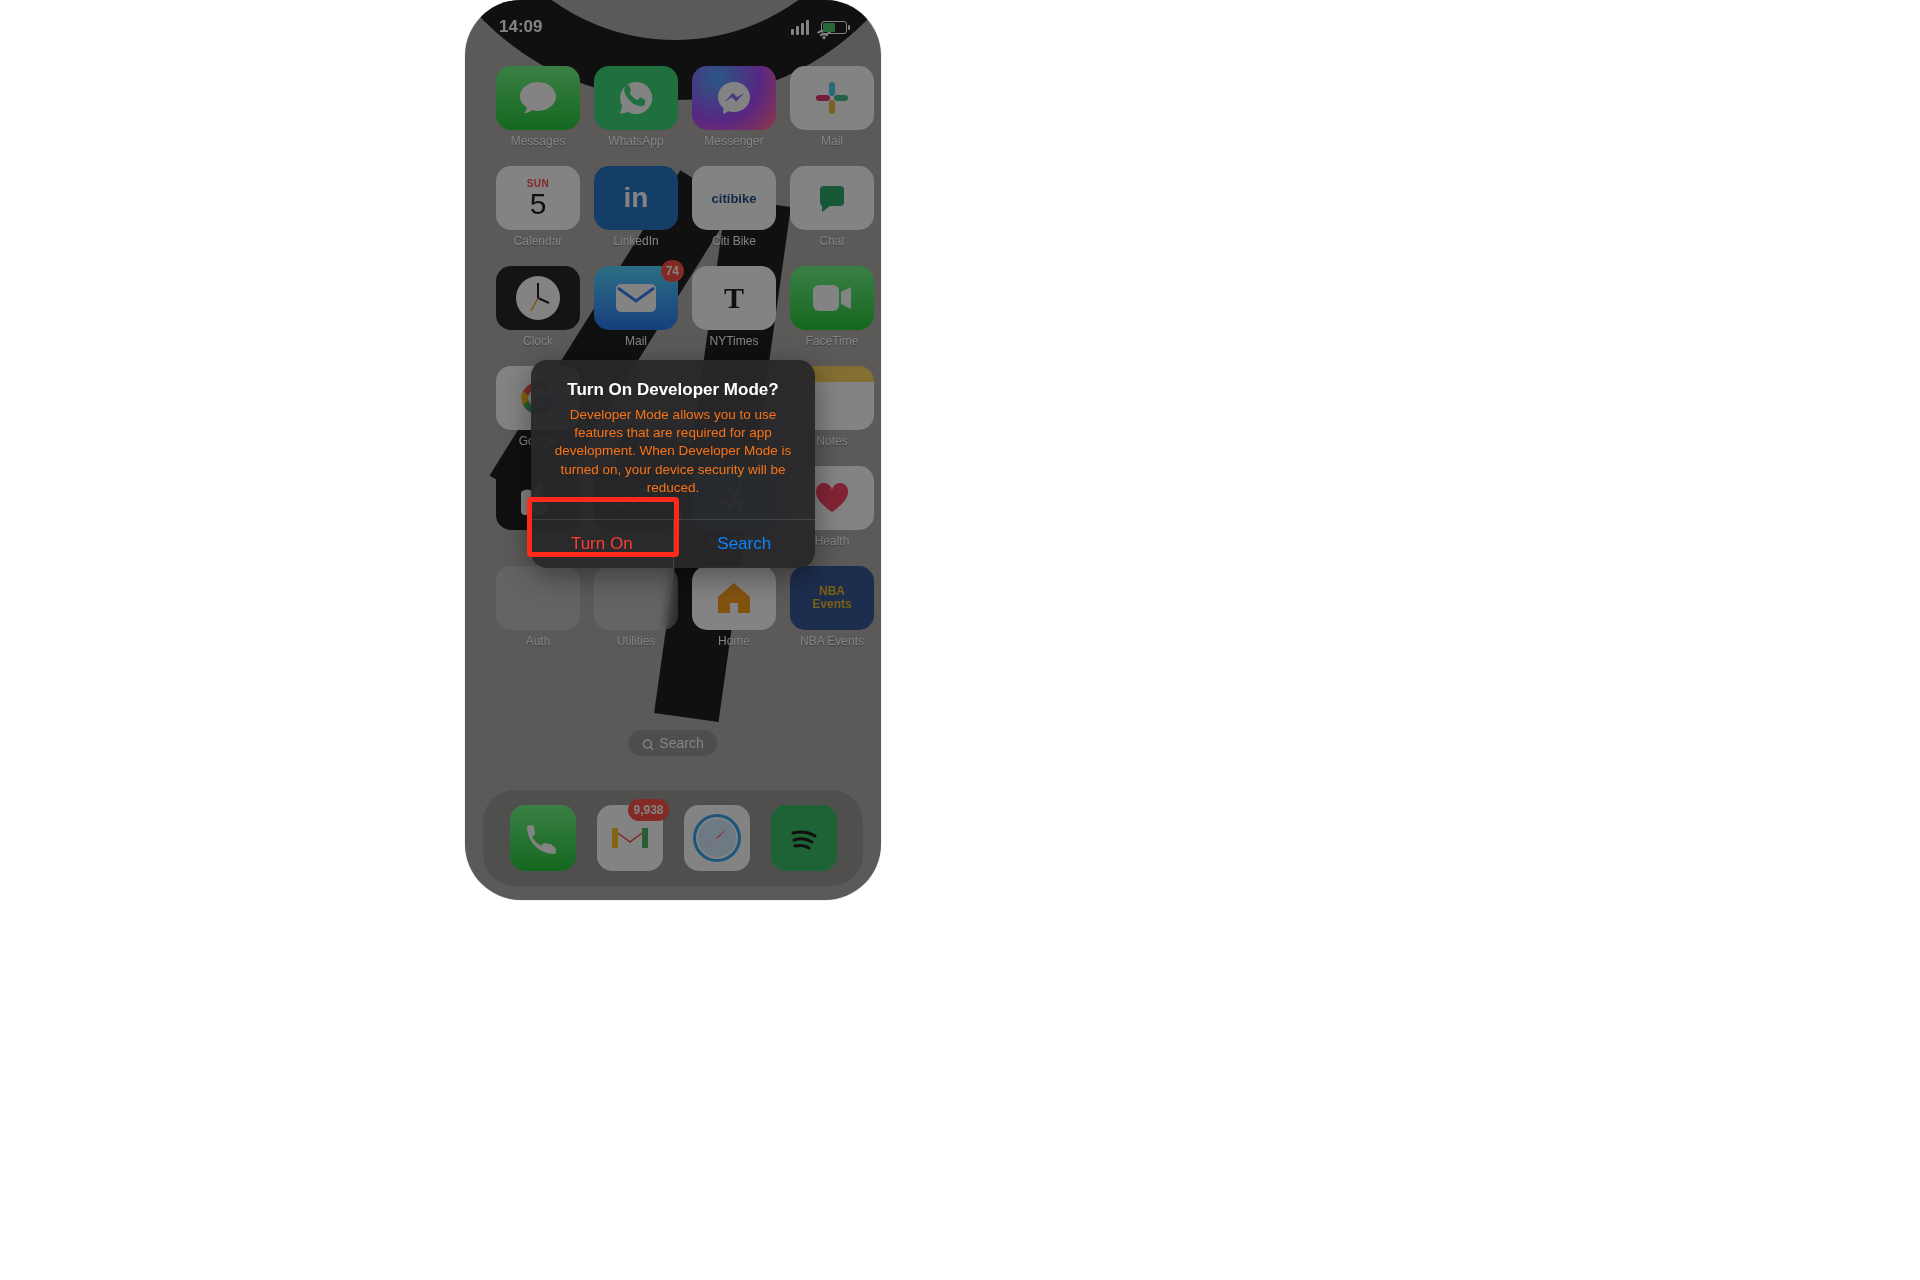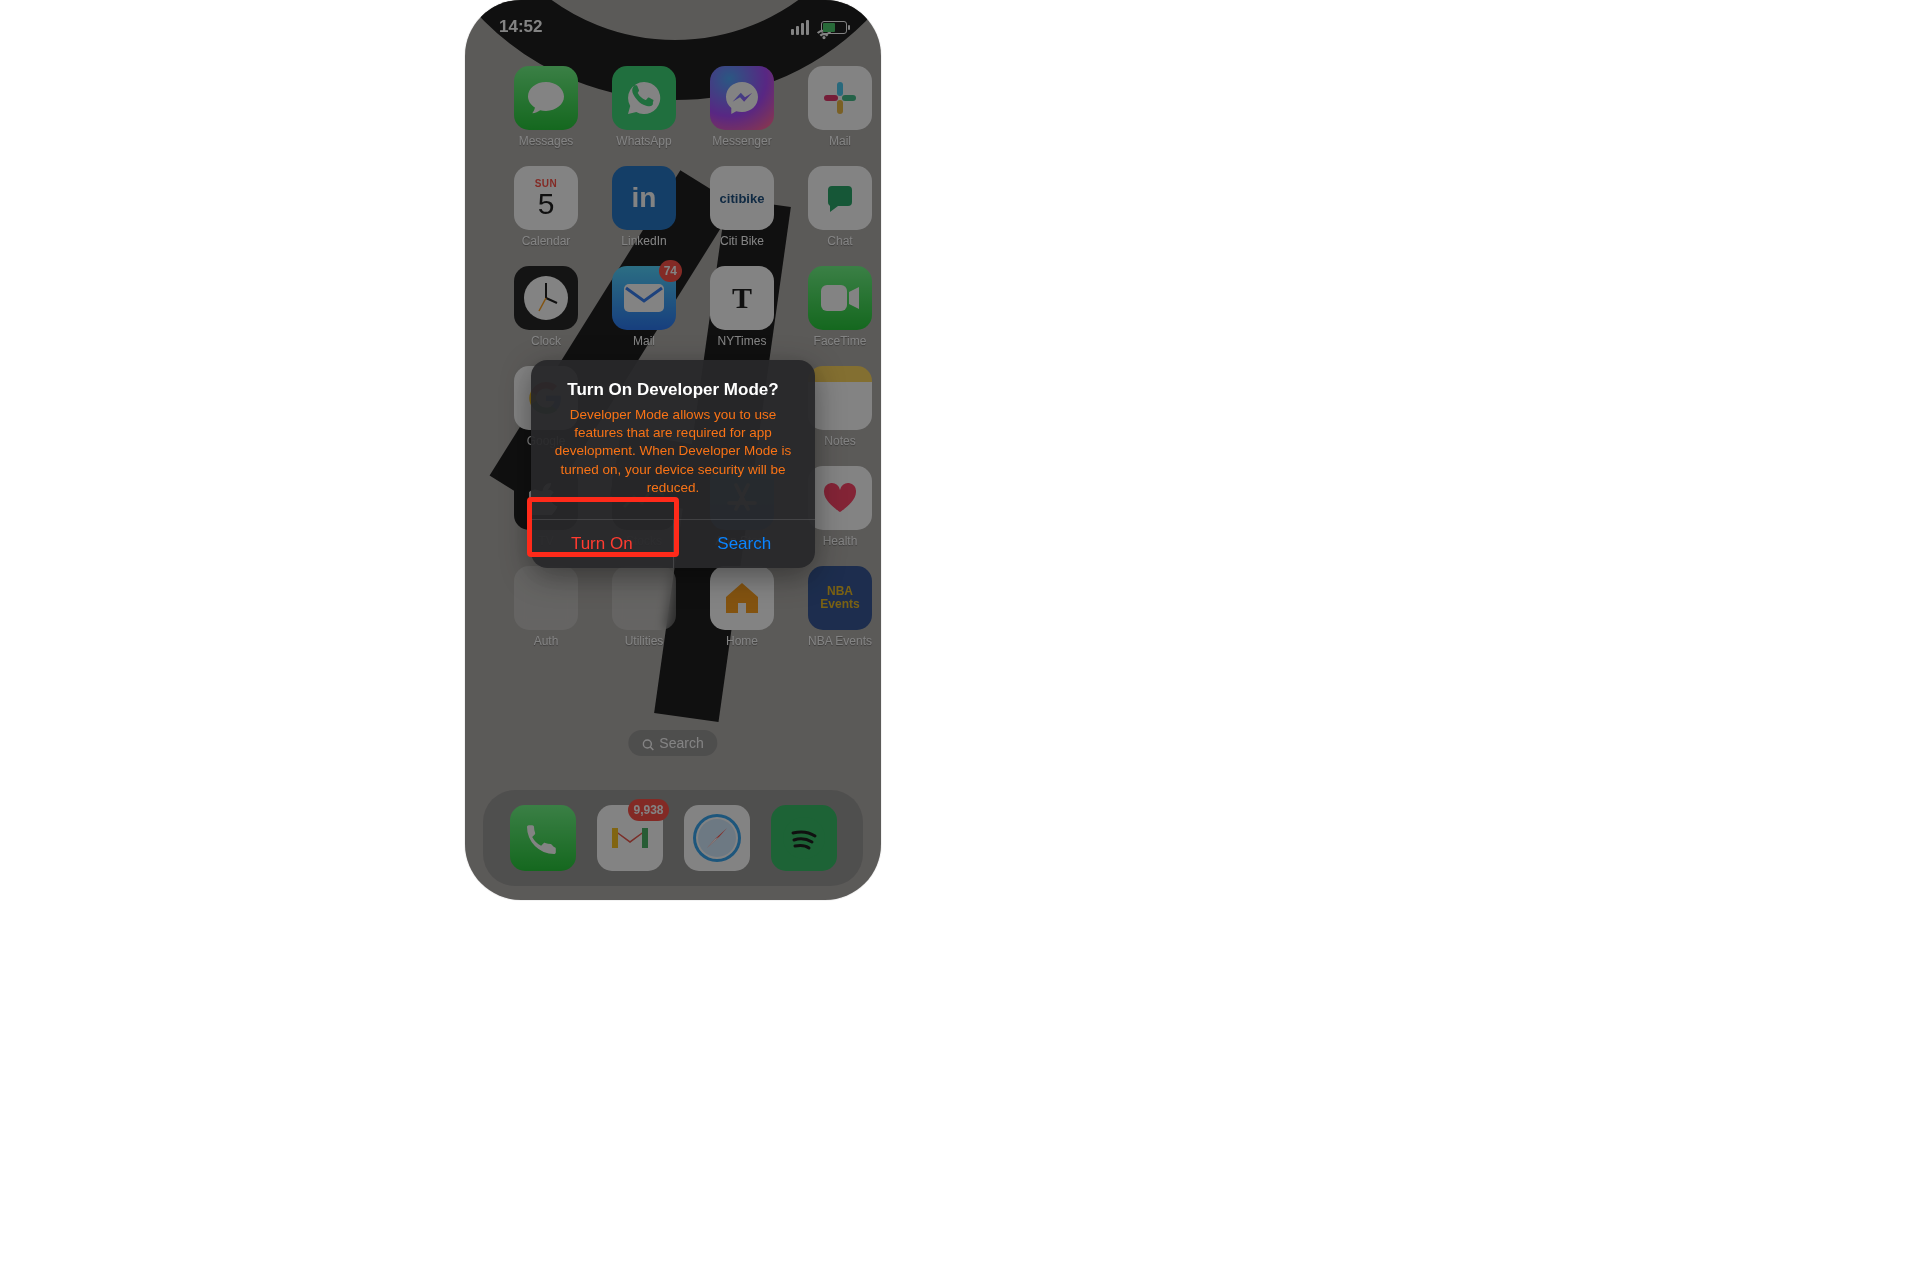--- a/index.html
+++ b/index.html
@@ -38,23 +38,23 @@
   .bars { display:flex; align-items:flex-end; gap:2px; }
   .bars i { width:3px; background:#fff; display:block; border-radius:1px; }
   .bars i:nth-child(1){height:6px}.bars i:nth-child(2){height:9px}.bars i:nth-child(3){height:12px}.bars i:nth-child(4){height:15px}
   .wifi { width:0;height:0; position:relative; }
   .wifi svg{display:block}
   .batt { width:26px;height:13px;border:1.5px solid #fff;border-radius:3px;position:relative; }
   .batt:after{content:"";position:absolute;right:-4px;top:3px;width:2px;height:5px;background:#fff;border-radius:1px;}
   .batt i{position:absolute;left:1px;top:1px;bottom:1px;width:50%;background:#34c759;border-radius:1px;}
 
   
-  .grid { position:absolute; left:16px; right:0; top:66px; padding:0 26px; display:grid; grid-template-columns:repeat(4,1fr); column-gap:20px; row-gap:18px; }
+  .grid { position:absolute; left:8px; right:0; top:66px; padding:0 26px; display:grid; grid-template-columns:repeat(4,1fr); column-gap:20px; row-gap:18px; }
   .app { display:flex; flex-direction:column; align-items:center; gap:4px; width:78px; }
-  .tile { width:64px; height:64px; border-radius:15px; position:relative; display:flex; align-items:center; justify-content:center; font-weight:700; }
+  .tile { width:84px; height:64px; border-radius:15px; position:relative; display:flex; align-items:center; justify-content:center; font-weight:700; }
   .label { color:#fff; font-size:12px; text-shadow:0 1px 1px rgba(0,0,0,.4); white-space:nowrap; }
   .badge { position:absolute; top:-6px; right:-6px; min-width:22px; height:22px; padding:0 5px; border-radius:11px; background:#ff3b30; color:#ffffff; font-size:12px; font-weight:600; display:flex; align-items:center; justify-content:center; }
   .folder { background:rgba(255,255,255,.25); backdrop-filter:blur(6px); display:grid; grid-template-columns:repeat(3,1fr); grid-template-rows:repeat(3,1fr); gap:3px; padding:7px; }
   .folder i { background:rgba(255,255,255,.6); border-radius:3px; }
 
   
   .t-messages{background:linear-gradient(#5ff777,#0bc321)}
   .t-whatsapp{background:#25D366}
   .t-messenger{background:radial-gradient(circle at 30% 20%,#3aa0ff,#a033ff 55%,#ff5297 90%)}
   .t-slack{background:#fff}
@@ -127,21 +127,21 @@
 
 <div class="stage">
   <div class="phone">
 
     <div class="wp arc"></div>
     <div class="wp bar1"></div>
     <div class="wp bar2"></div>
     <div class="wp bar3"></div>
 
     <div class="status">
-      <span>14:52</span>
+      <span>14:09</span>
       <div class="right">
         <span class="bars">
             <i></i>
             <i></i>
             <i></i>
             <i></i>
           </span>
         <span class="wifi">
           <svg width="18" height="13" viewBox="0 0 18 13">
               <path fill="#fff" d="M9 12.2a1.6 1.6 0 1 0 0-3.2 1.6 1.6 0 0 0 0 3.2Zm0-9.7c2.7 0 5.2 1 7.1 2.7l-1.5 1.6A8.3 8.3 0 0 0 9 4.6a8.3 8.3 0 0 0-5.6 2.2L1.9 5.2A10.4 10.4 0 0 1 9 2.5Zm0 3.6c1.7 0 3.3.6 4.5 1.7l-1.6 1.6A4.8 4.8 0 0 0 9 8.3c-1.1 0-2.1.4-2.9 1.1L4.5 7.8A6.8 6.8 0 0 1 9 6.1Z"></path>

